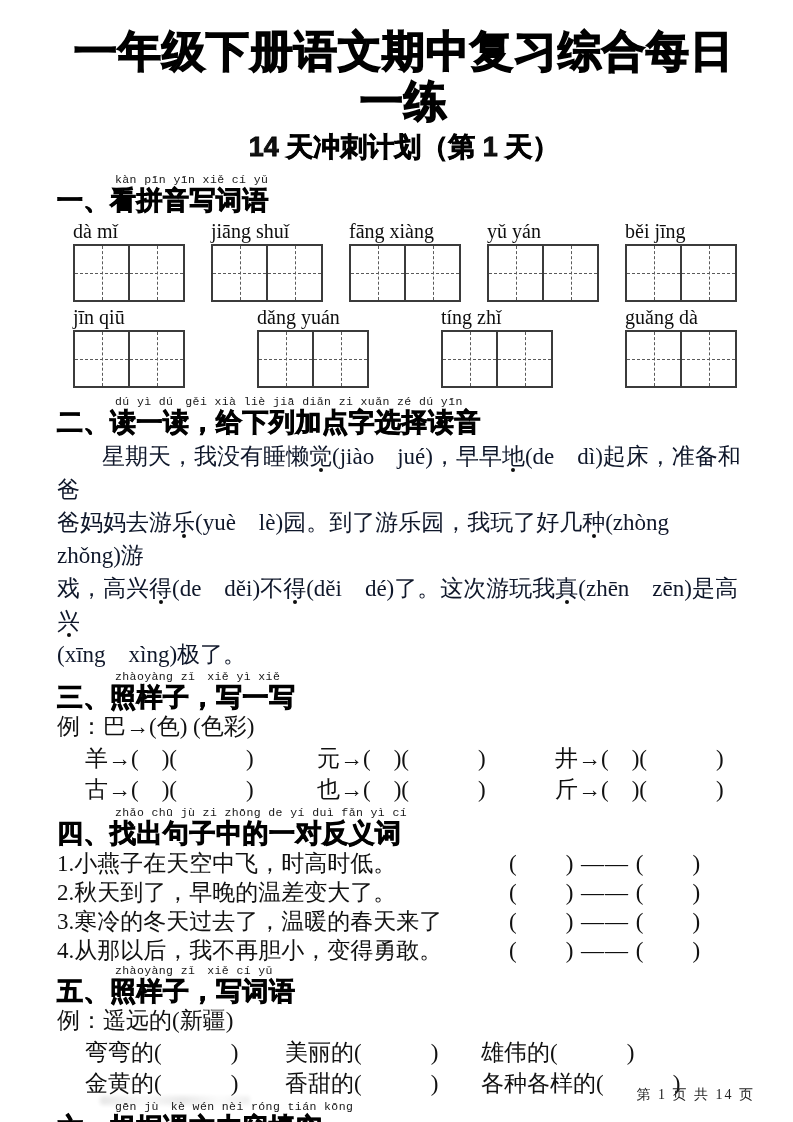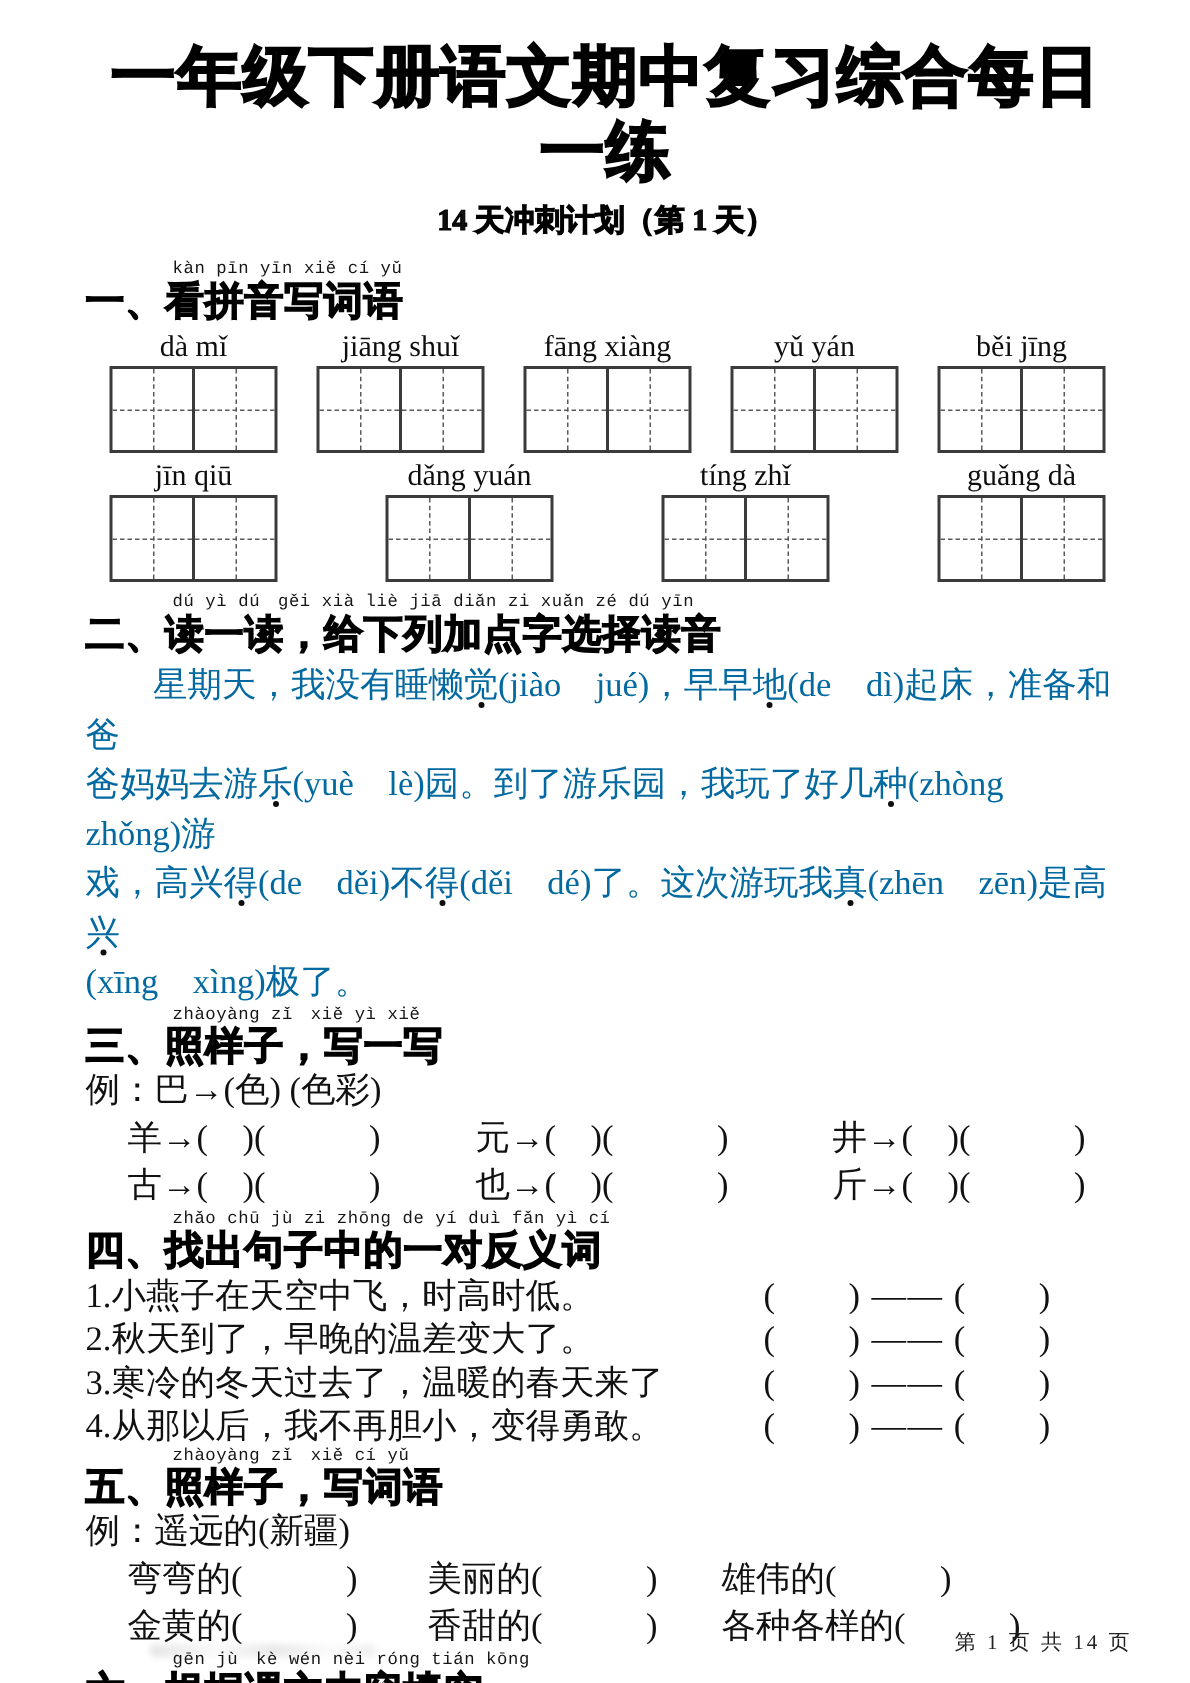--- a/index.html
+++ b/index.html
@@ -12,59 +12,59 @@
 
   
   .title{
     margin-top:26px;text-align:center;
     font-family:"Liberation Sans","DejaVu Sans",sans-serif;
     font-weight:900;font-size:43px;line-height:50px;letter-spacing:1px;
     -webkit-text-stroke:1.6px #000;
   }
   .subtitle{
     margin-top:6px;text-align:center;
-    font-family:Liberation Serif, serif;
-    font-weight:900;font-size:20px;line-height:30px;
+    font-family:Liberation Sans, sans-serif;
+    font-weight:900;font-size:27px;line-height:30px;
     -webkit-text-stroke:0.8px #000;
   }
   .sechead{margin-top:0;}
   .sec-pinyin{
     font-family:Liberation Mono, monospace;
     font-size:11.5px;line-height:12px;padding-left:58px;
     letter-spacing:.4px;color:#161616;white-space:pre-wrap;
   }
   .sec-title{
     font-family:"Liberation Sans","DejaVu Sans",sans-serif;
     font-weight:900;font-size:26px;line-height:28px;
     -webkit-text-stroke:0.9px #000;letter-spacing:.5px;
   }
 
   
   .gridblock{margin-top:6px;}
   .gridrow{display:flex;justify-content:space-between;margin:0 14px 0 16px;}
   .gridrow + .gridrow{margin-top:4px;}
-  .gcol{width:112px;text-align:center;}
+  .gcol{width:112px;text-align:left;}
   .pylabel{font-size:20px;line-height:22px;white-space:pre;color:#0e0e0e;}
   .tianbox{
     position:relative;margin-top:2px;width:108px;height:54px;
     border:2px solid #3b3b3b;display:flex;background:#fff;
   }
   .tianbox::after{
     content:"";position:absolute;left:0;right:0;top:50%;
     border-top:1.5px dashed #5a5a5a;
   }
   .tcell{flex:1;position:relative;}
   .tcell + .tcell{border-left:2px solid #3b3b3b;}
   .tcell::before{
     content:"";position:absolute;top:0;bottom:0;left:50%;
     border-left:1.5px dashed #5a5a5a;
   }
 
   
-  .bodytext{font-size:23px;color:#0369a1;}
+  .bodytext{font-size:23px;color:#0f172a;}
   .para{margin-top:4px;}
   .pline{line-height:33px;white-space:pre-wrap;}
   .pline.indent{text-indent:45px;}
   .emph{position:relative;}
   .emph::after{
     content:"";position:absolute;left:50%;bottom:-3px;
     width:4px;height:4px;border-radius:50%;background:#0e0e0e;
     transform:translateX(-50%);
   }
 

